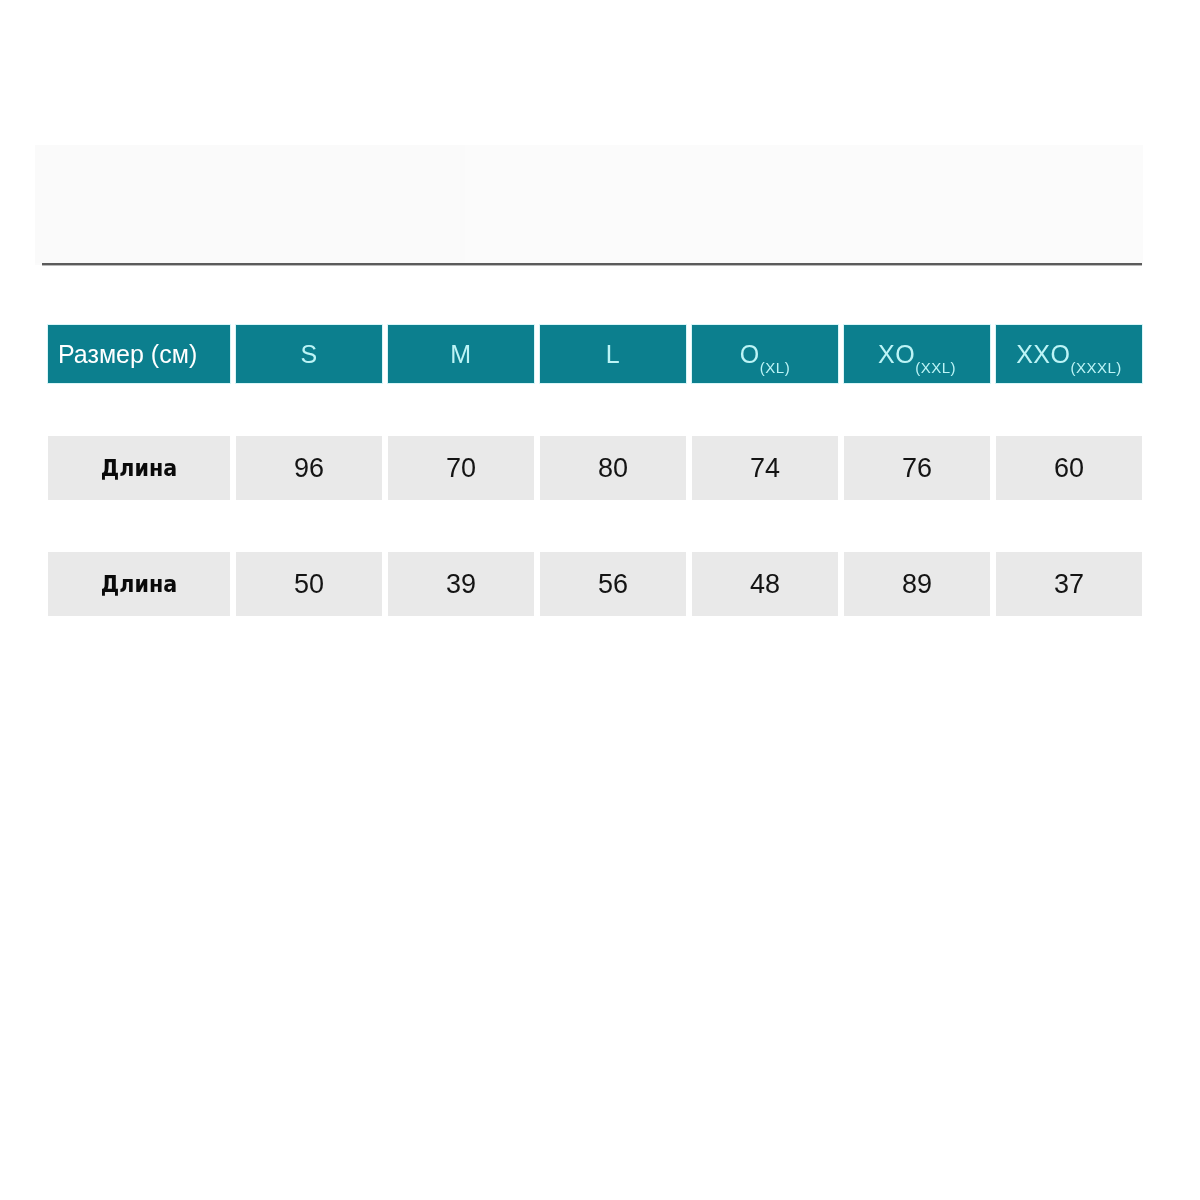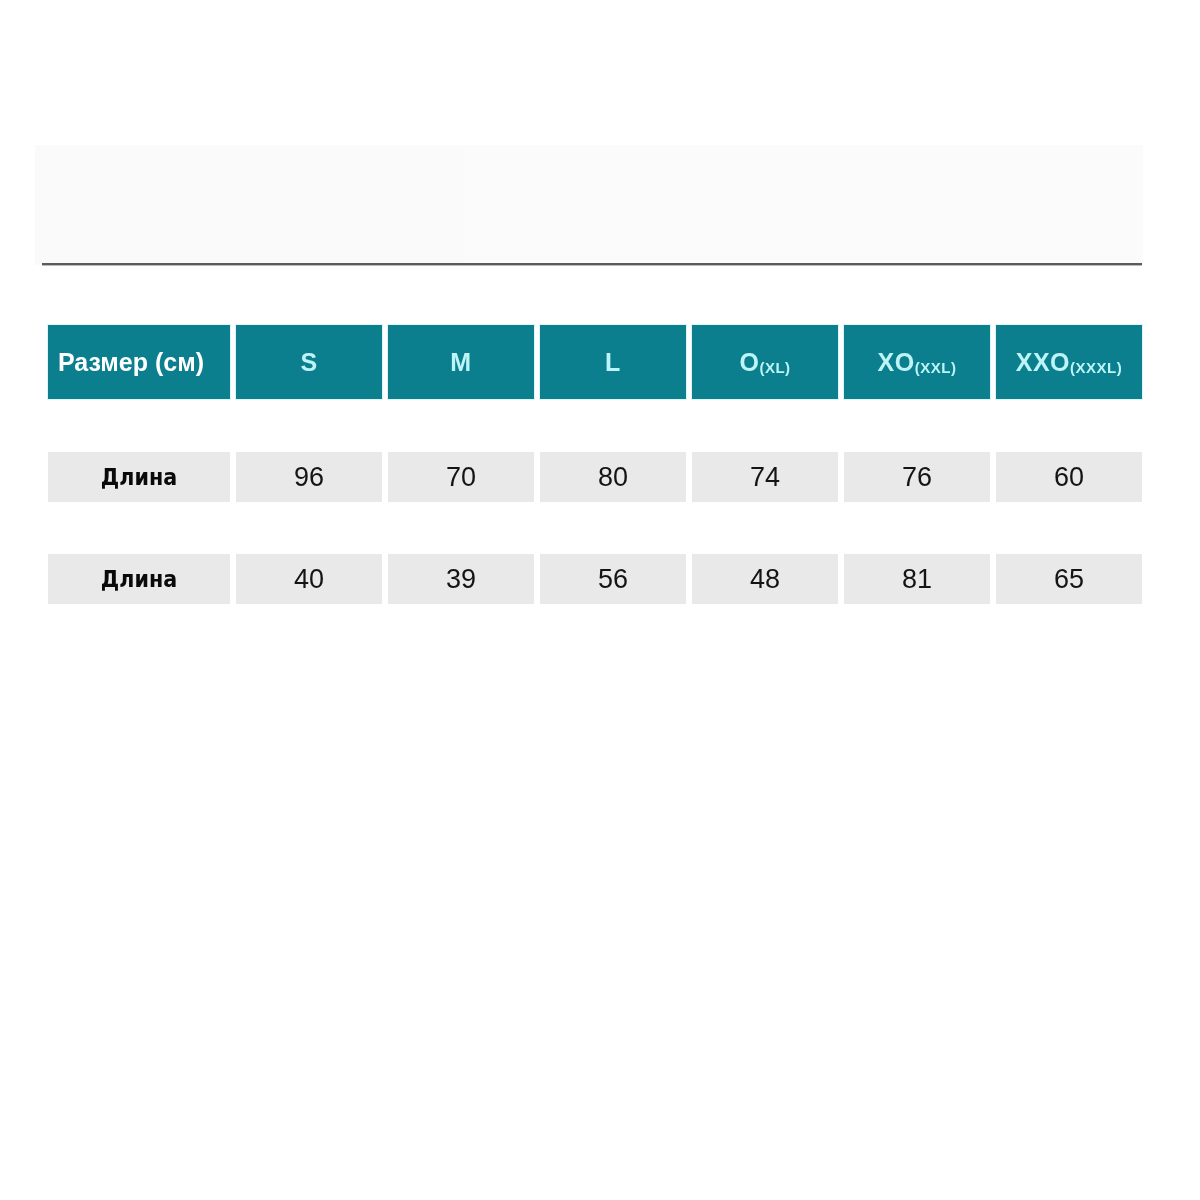--- a/index.html
+++ b/index.html
@@ -62,59 +62,59 @@
 
   .size-table col.c-label { width: 182px; }
   .size-table col.c-size  { width: 146px; }
 
   
   .size-table thead th {
     height: 42px;
     background: #0c7f8e;
     color: #bdf4f6;
     font-size: 25px;
-    font-weight: 700;
+    font-weight: 400;
     text-align: center;
     vertical-align: middle;
-    padding: 16px;
+    padding: 8px;
     box-shadow: 0 0 0 1px #d9f6f8;
     letter-spacing: 0.5px;
   }
   .size-table thead th.label-head {
     color: #ffffff;
     font-size: 25px;
     text-align: left;
     padding-left: 10px;
     letter-spacing: 0;
   }
   .sub {
     font-size: 15px;
     letter-spacing: 0.5px;
     vertical-align: baseline;
     position: relative;
-    top: 2px;
+    top: 10px;
   }
 
   
   .size-table tr.spacer td {
     height: 52px;
     padding: 0;
     background: transparent;
     border: 0;
   }
   .size-table tr.spacer-top td {
     height: 53px;
     padding: 0;
     background: transparent;
     border: 0;
   }
 
   
   .size-table tbody tr.data td {
-    height: 50px;
+    height: 64px;
     background: #e9e9e9;
     color: #141414;
     font-size: 27px;
     text-align: center;
     vertical-align: middle;
     padding: 0;
     border: 0;
   }
   .size-table tbody tr.data td.row-label {
     font-family: "DejaVu Sans Condensed", "Liberation Sans Narrow", "Liberation Sans", sans-serif;
@@ -198,24 +198,24 @@
         <td></td>
         <td></td>
         <td></td>
         <td></td>
         <td></td>
         <td></td>
       </tr>
 
       <tr class="data">
         <td class="row-label">Длина</td>
-        <td>40</td>
+        <td>50</td>
         <td>39</td>
         <td>56</td>
         <td>48</td>
-        <td>81</td>
-        <td>65</td>
+        <td>89</td>
+        <td>37</td>
       </tr>
 
     </tbody>
   </table>
 
 </div>
 
 </body></html>

